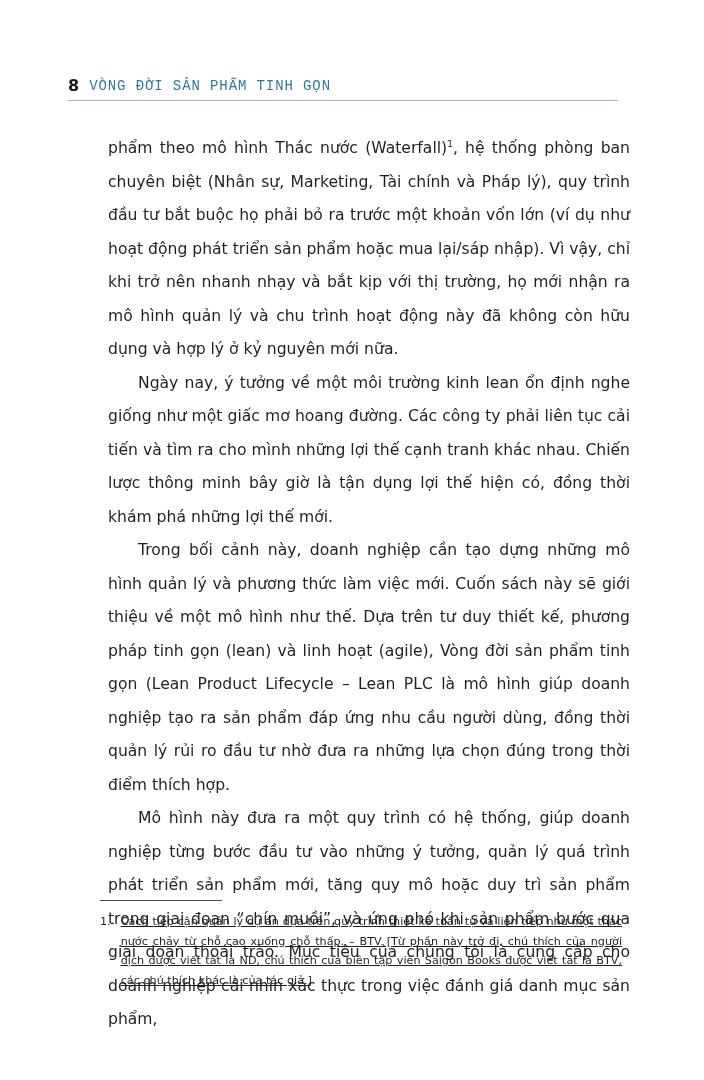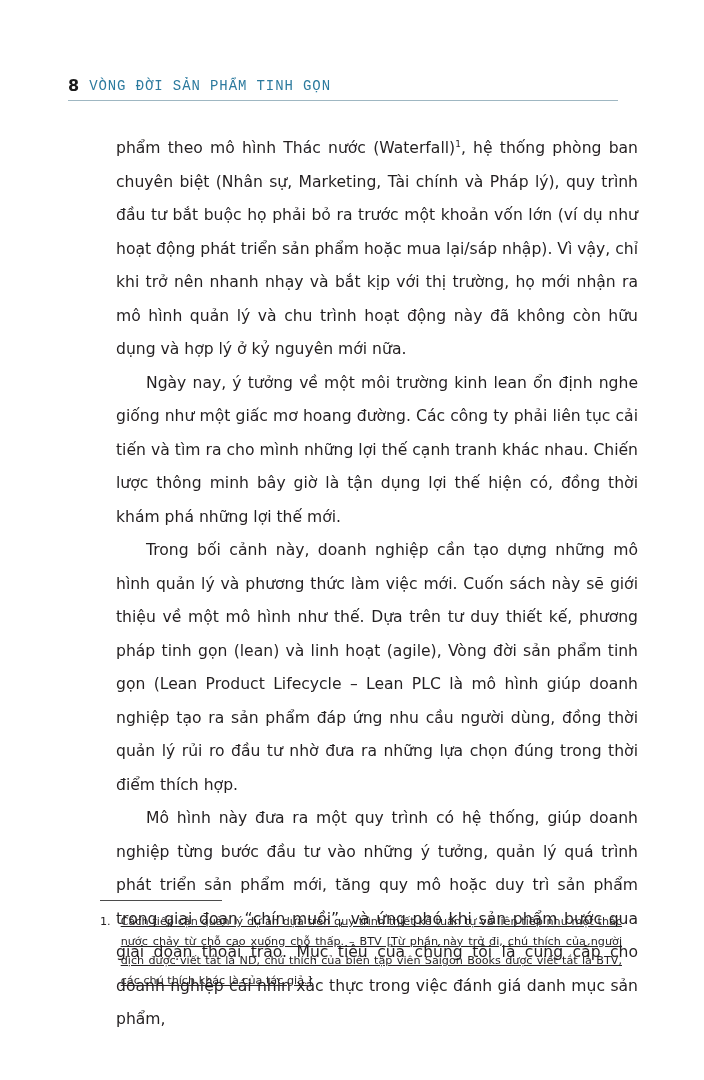--- a/index.html
+++ b/index.html
@@ -54,21 +54,21 @@
     position: absolute;
     left: 68px;
     top: 100px;
     width: 550px;
     height: 1px;
     background: #9fb7c2;
   }
   
   .body {
     position: absolute;
-    left: 116px;
+    left: 108px;
     top: 132px;
     width: 522px;
   }
   .body p {
     margin: 0 0 0.0px 0;
     font-size: 15.6px;
     line-height: 33.5px;
     text-align: justify;
     text-justify: inter-word;
     color: #231f20;

